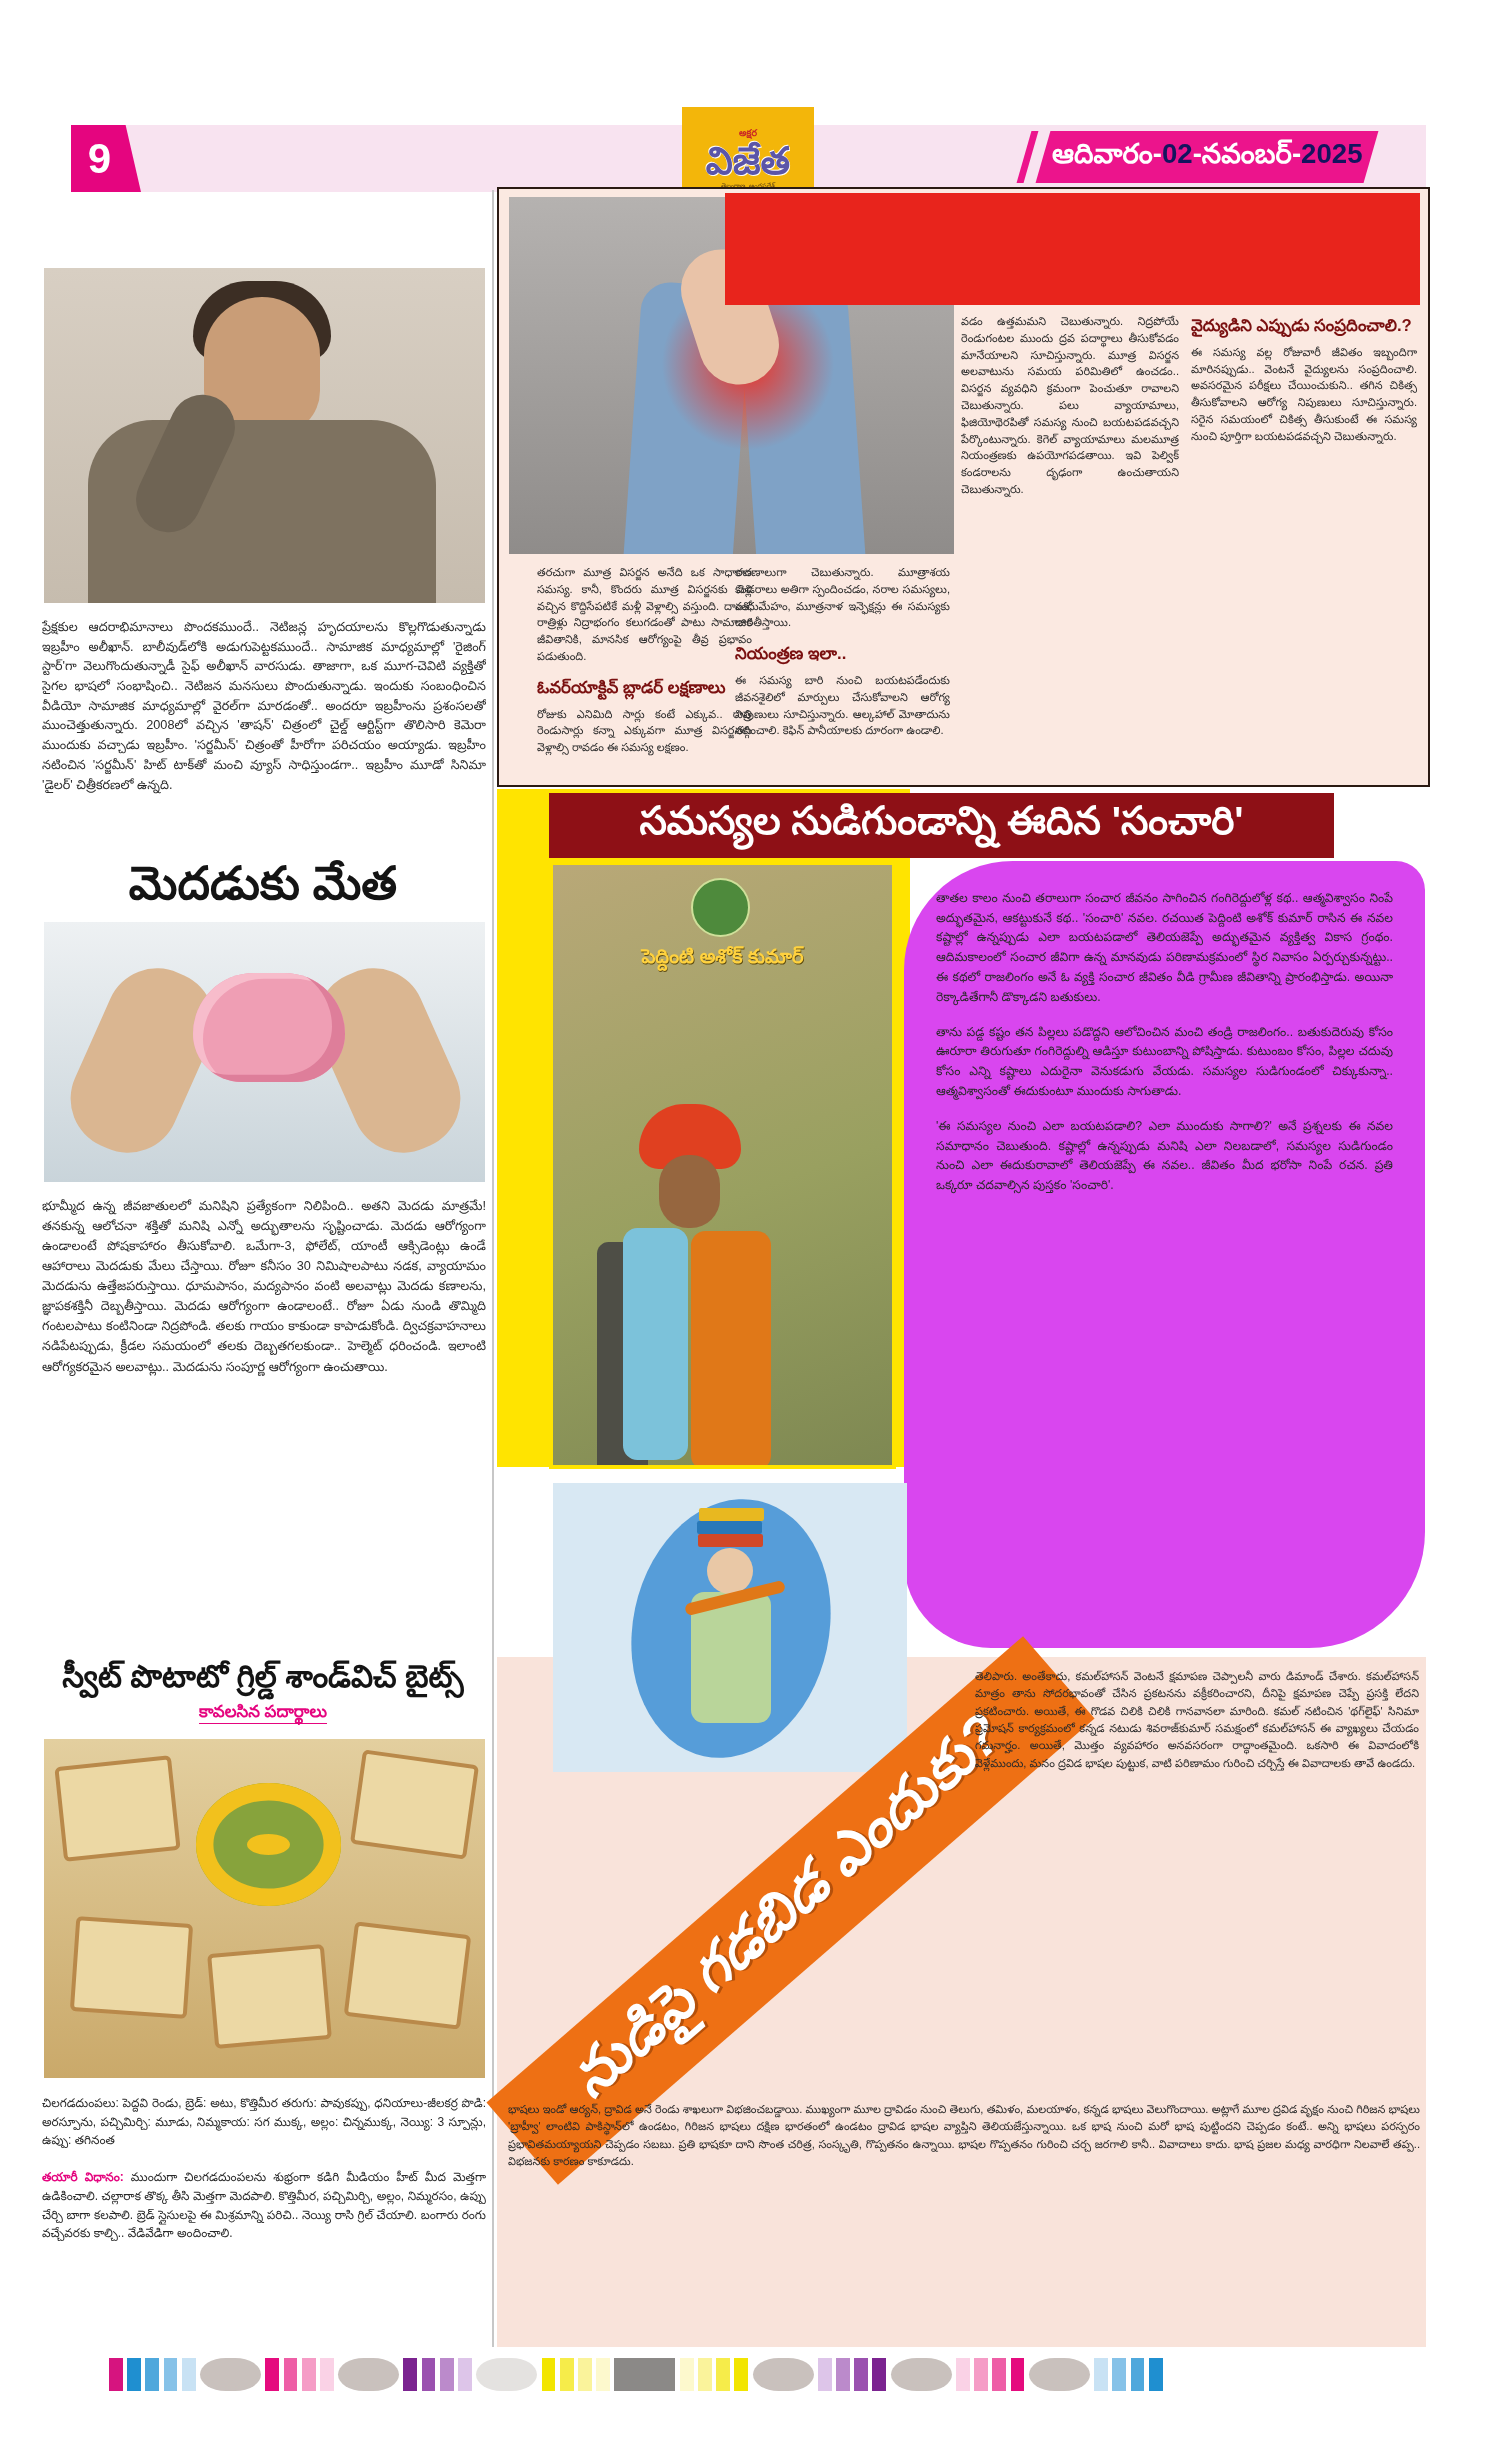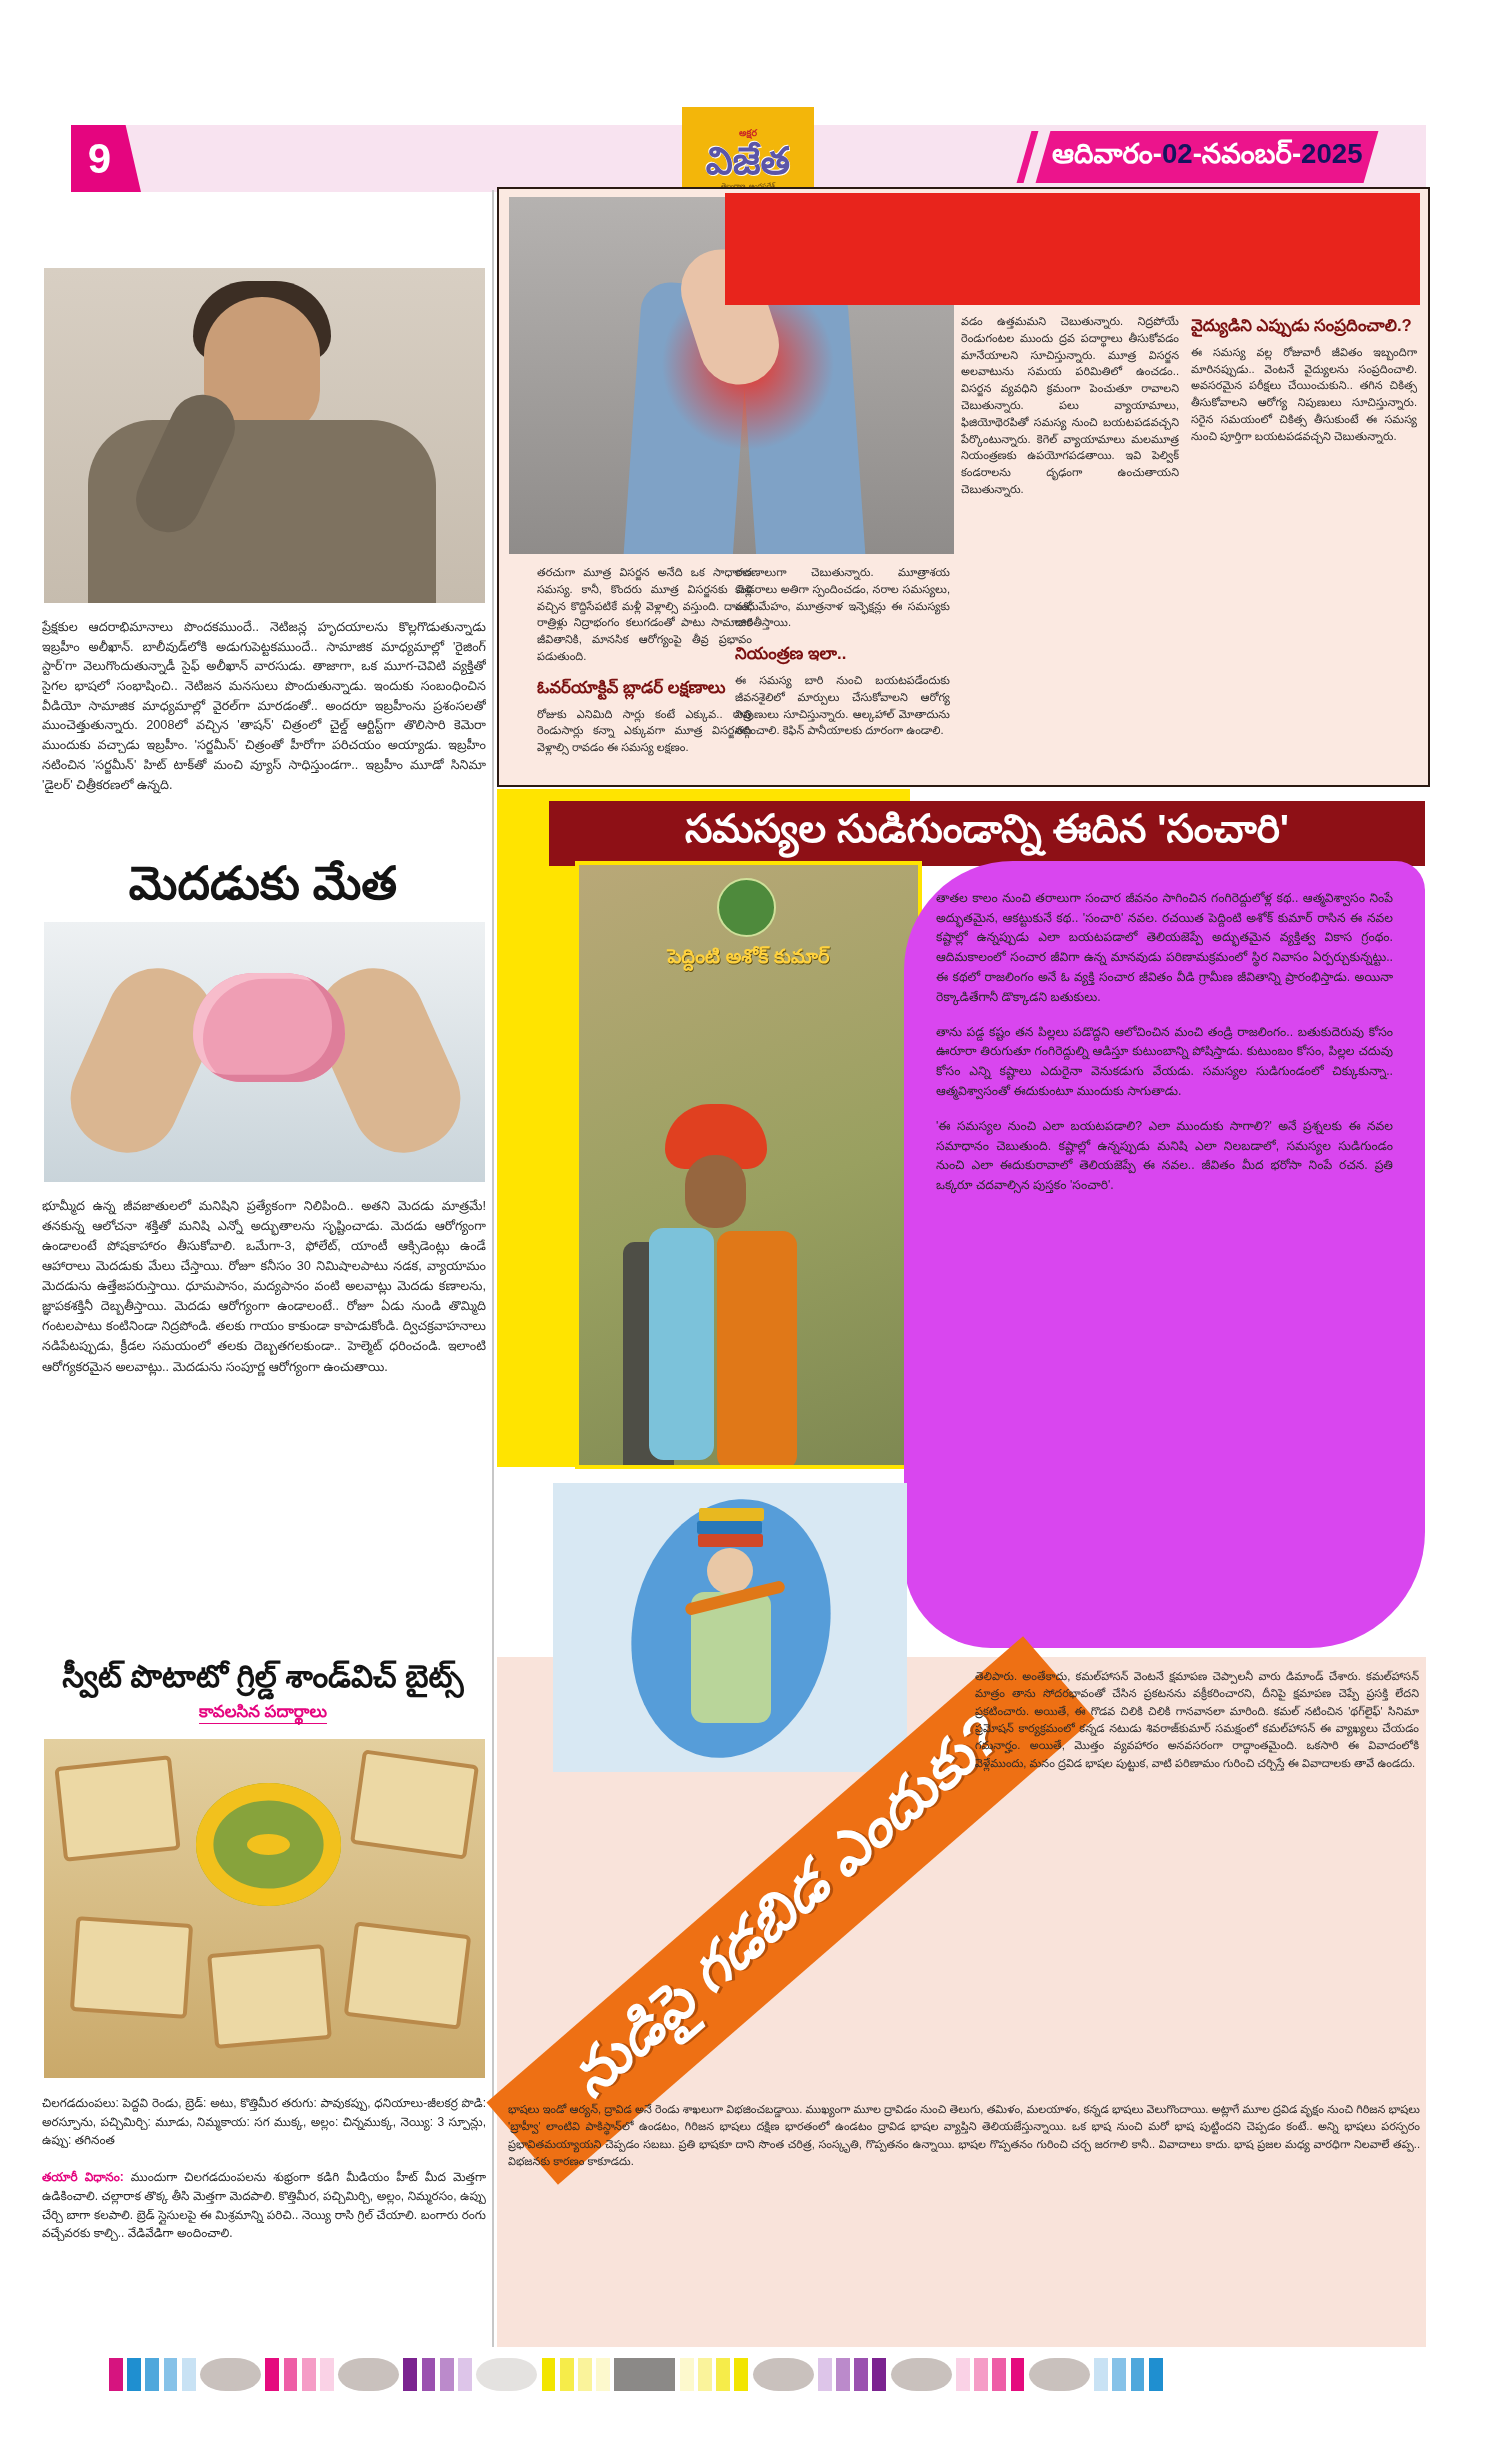--- a/index.html
+++ b/index.html
@@ -174,25 +174,25 @@
   </div>
   <div class="abs bodytxt hcol" style="left:961px;top:313px;width:218px;height:460px;">
     <span>వడం ఉత్తమమని చెబుతున్నారు. నిద్రపోయే రెండుగంటల ముందు ద్రవ పదార్థాలు తీసుకోవడం మానేయాలని సూచిస్తున్నారు. మూత్ర విసర్జన అలవాటును సమయ పరిమితిలో ఉంచడం.. విసర్జన వ్యవధిని క్రమంగా పెంచుతూ రావాలని చెబుతున్నారు. పలు వ్యాయామాలు, ఫిజియోథెరపితో సమస్య నుంచి బయటపడవచ్చని పేర్కొంటున్నారు. కెగెల్ వ్యాయామాలు మలమూత్ర నియంత్రణకు ఉపయోగపడతాయి. ఇవి పెల్విక్ కండరాలను దృఢంగా ఉంచుతాయని చెబుతున్నారు.</span>
   </div>
   <div class="abs bodytxt hcol" style="left:1191px;top:313px;width:226px;height:460px;">
     <span class="subhead-maroon" style="margin-top:0;">వైద్యుడిని ఎప్పుడు సంప్రదించాలి.?</span>
     <span>ఈ సమస్య వల్ల రోజువారీ జీవితం ఇబ్బందిగా మారినప్పుడు.. వెంటనే వైద్యులను సంప్రదించాలి. అవసరమైన పరీక్షలు చేయించుకుని.. తగిన చికిత్స తీసుకోవాలని ఆరోగ్య నిపుణులు సూచిస్తున్నారు. సరైన సమయంలో చికిత్స తీసుకుంటే ఈ సమస్య నుంచి పూర్తిగా బయటపడవచ్చని చెబుతున్నారు.</span>
   </div>
 
   <div class="abs yellowblock" style="left:497px;top:789px;width:413px;height:678px;"></div>
-  <div class="abs maroonbanner" style="left:549px;top:793px;width:876px;height:65px;margin-top:8px;">
+  <div class="abs maroonbanner" style="left:549px;top:793px;width:785px;height:65px;">
     <span>సమస్యల సుడిగుండాన్ని ఈదిన 'సంచారి'</span>
   </div>
 
-  <div class="abs cover" style="left:575px;top:861px;width:339px;height:600px;">
+  <div class="abs cover" style="left:549px;top:861px;width:339px;height:600px;">
     <div class="cov-logo"></div>
     <div class="cov-author">పెద్దింటి అశోక్ కుమార్</div>
     <div class="cov-man-turban"></div>
     <div class="cov-man-face"></div>
     <div class="cov-man-coat"></div>
     <div class="cov-man-scarf"></div>
     <div class="cov-man-vest"></div>
   </div>
 
   <div class="abs bubble" style="left:904px;top:861px;width:521px;height:787px;padding:0;">

